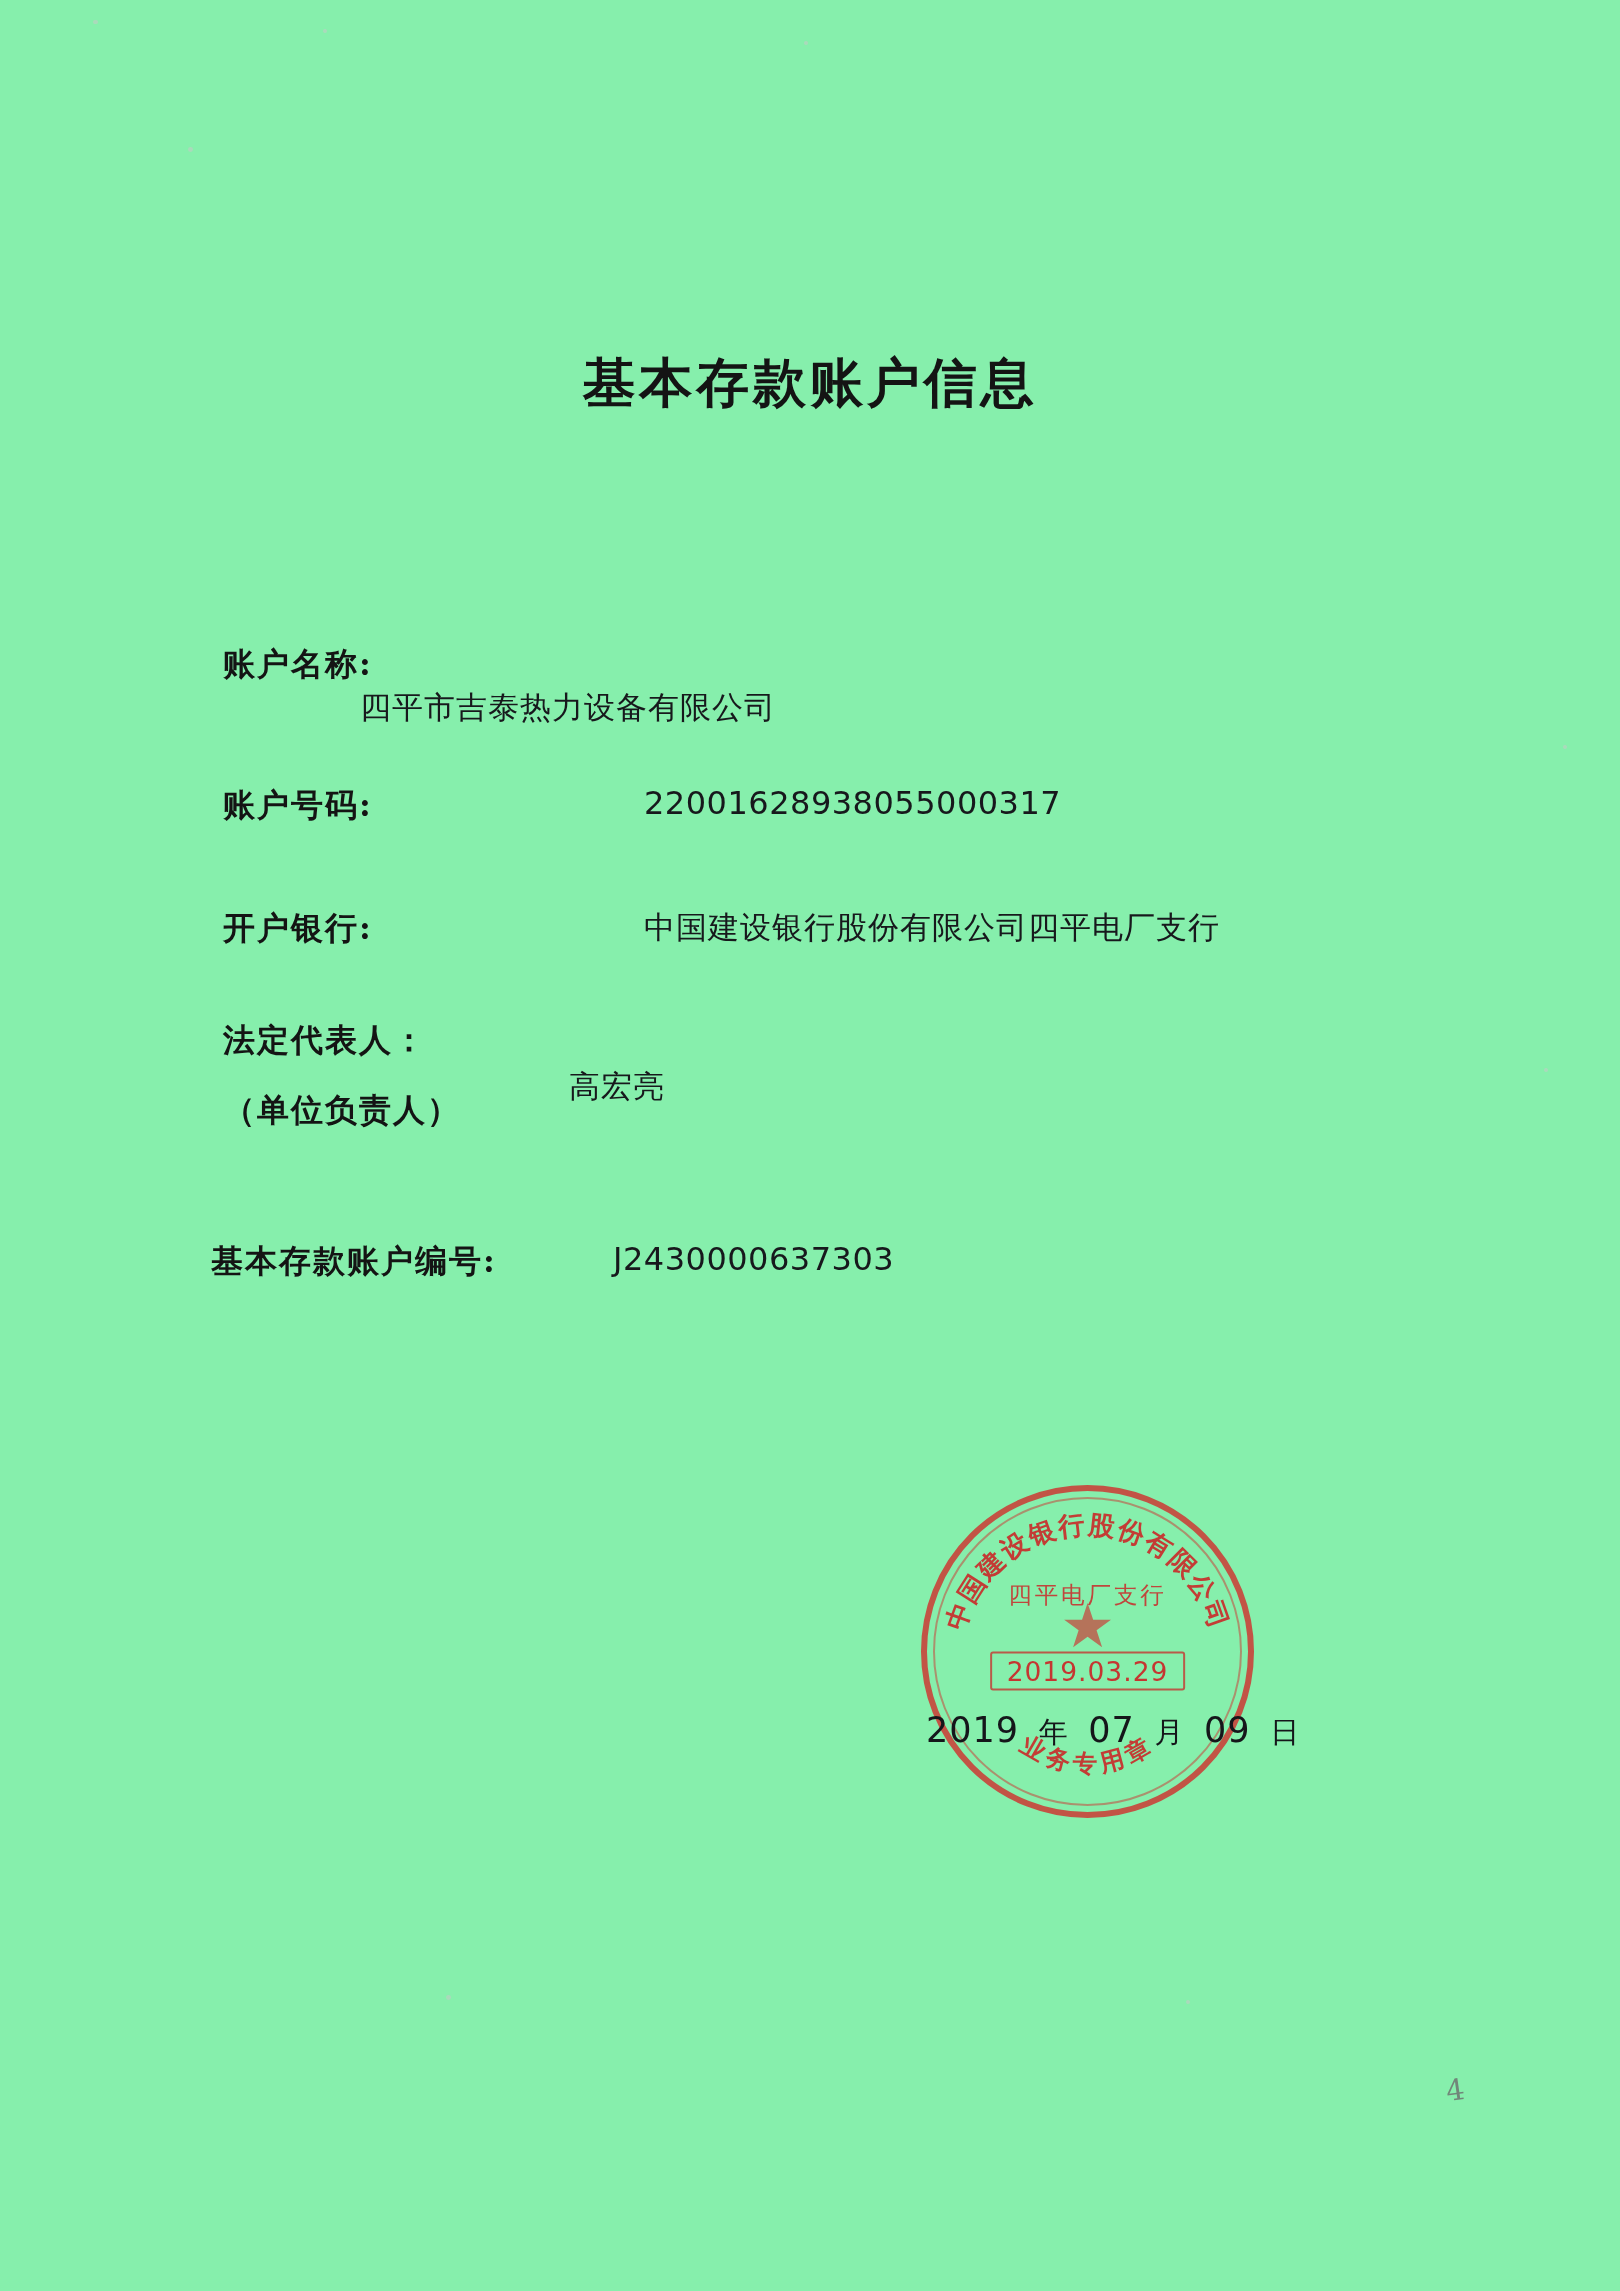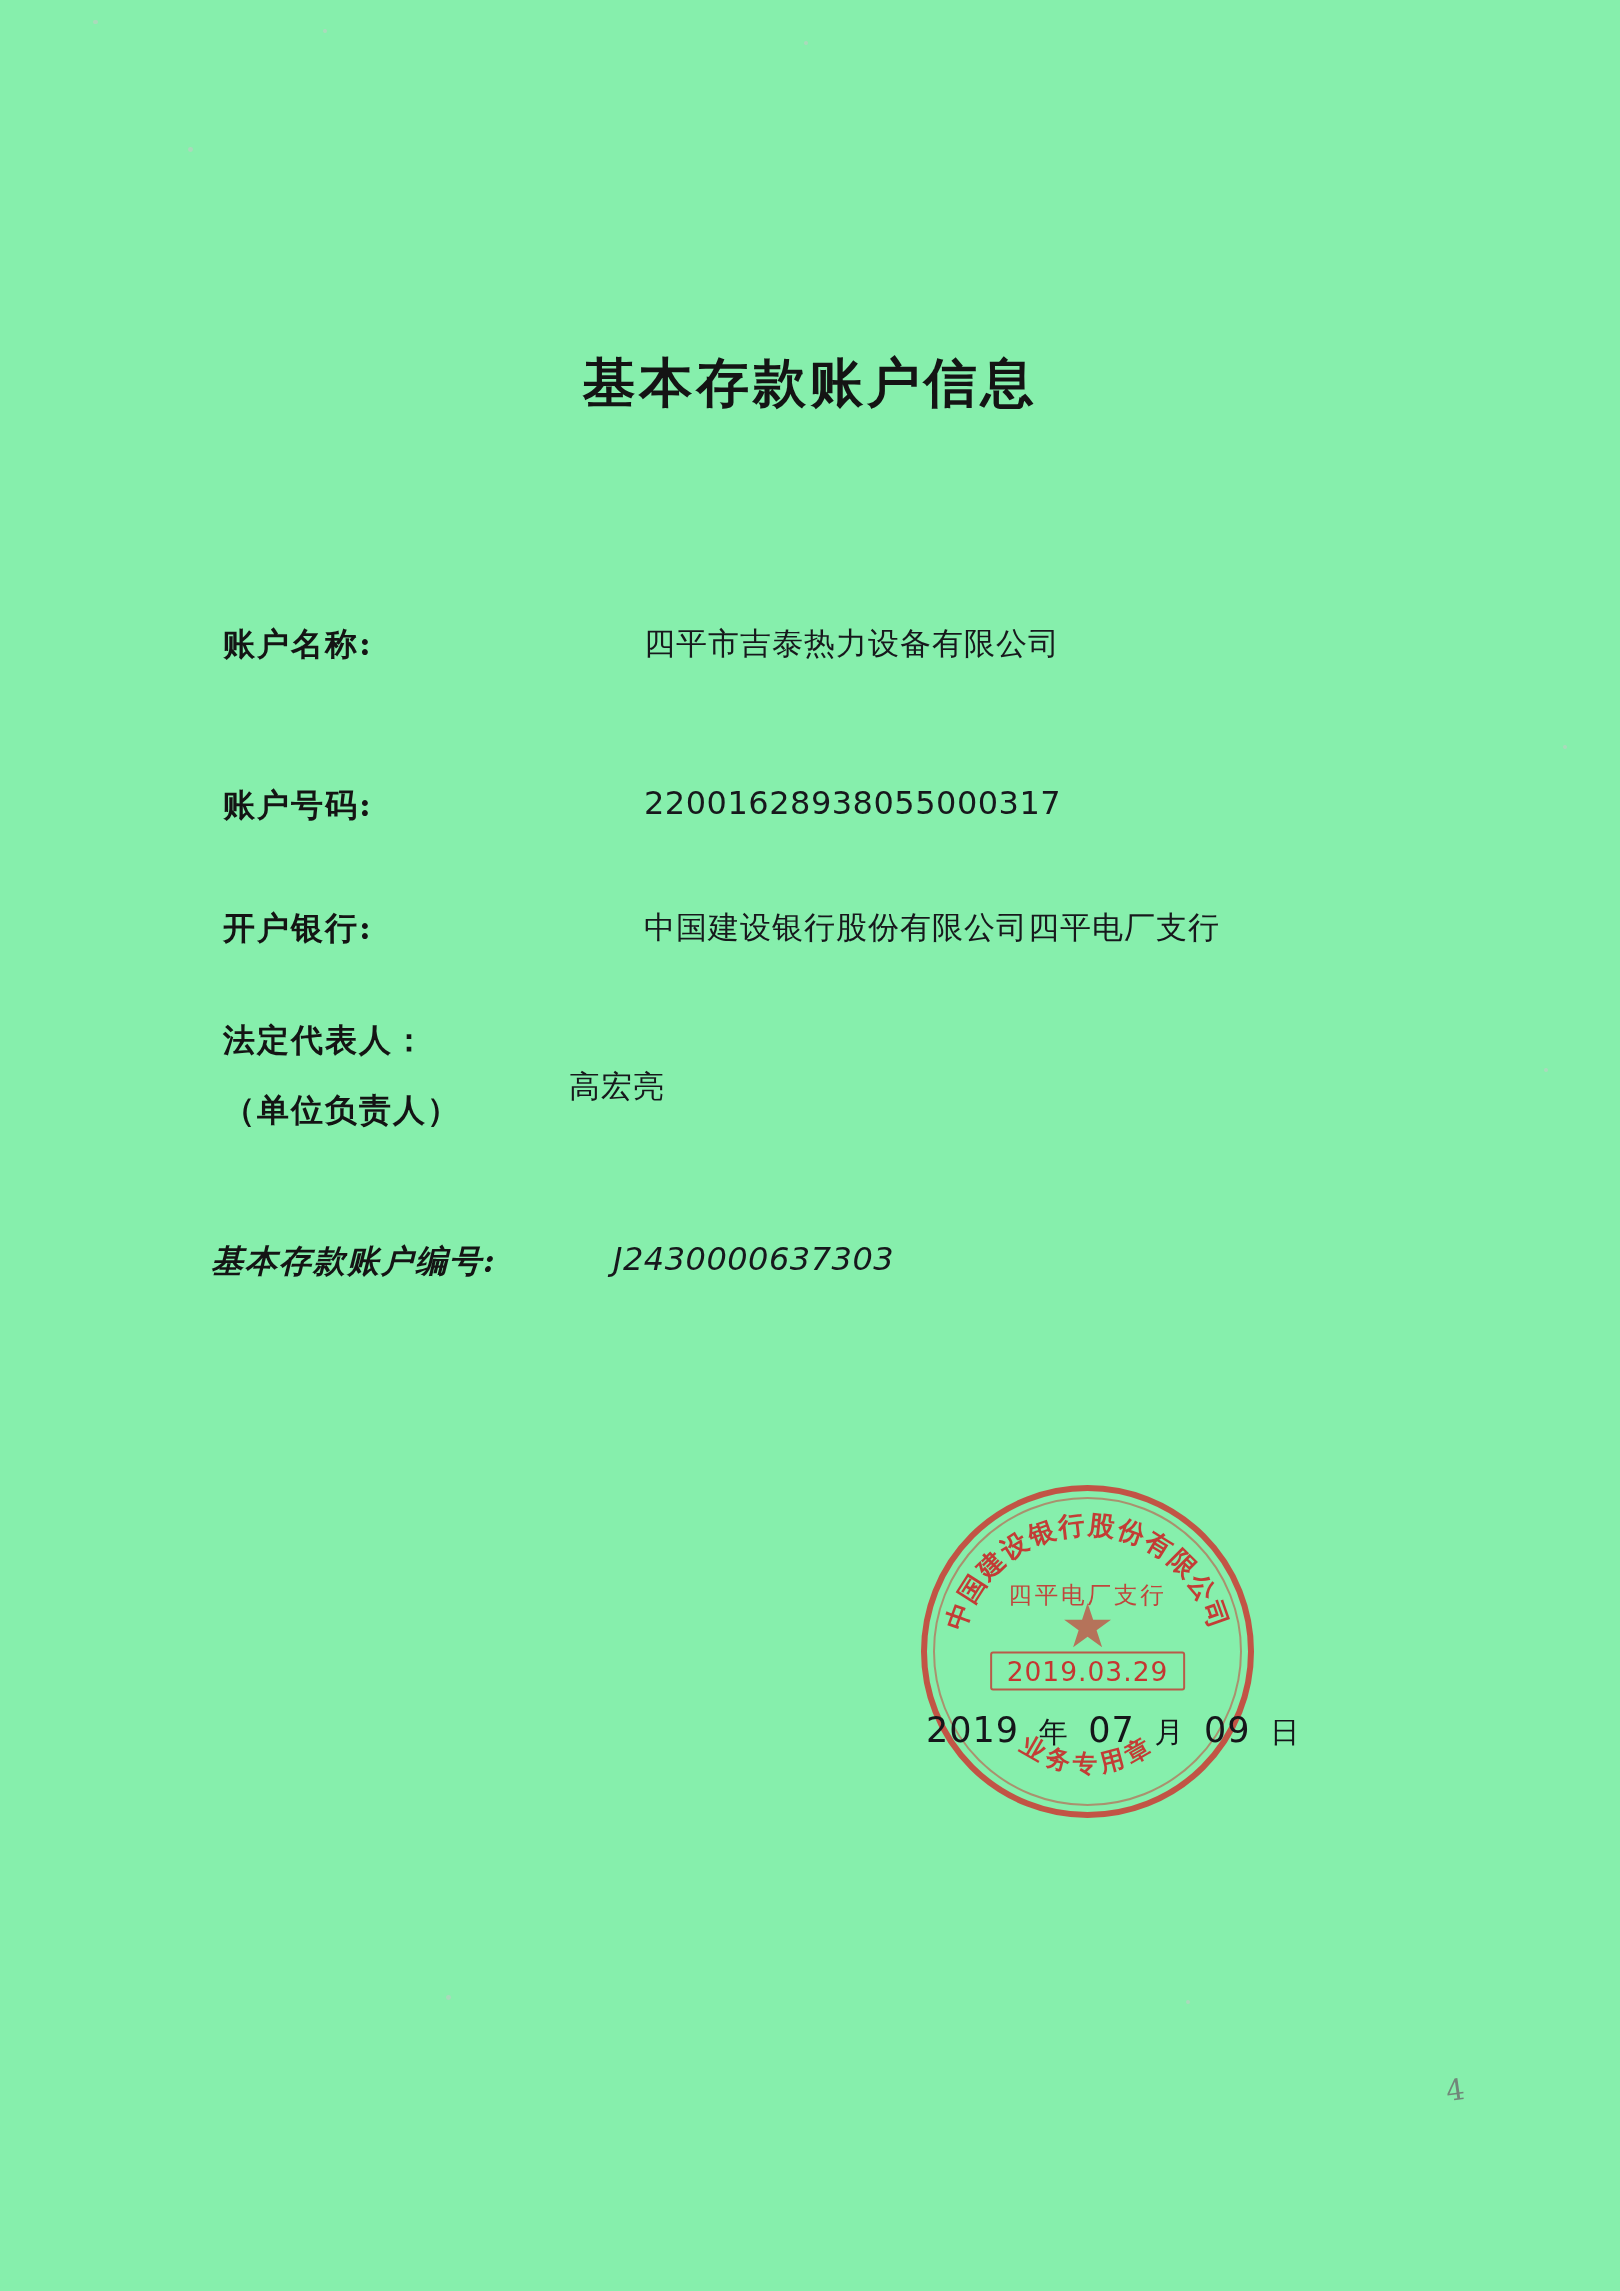--- a/index.html
+++ b/index.html
@@ -63,38 +63,38 @@
     color: #17181c;
     white-space: nowrap;
   }
   .field .value.num {
     font-family: "DejaVu Sans", "Liberation Sans", sans-serif;
     font-size: 32px;
     letter-spacing: 0.5px;
   }
 
   
-  #field-account-name { top: 623px; left: 223px; }
+  #field-account-name { top: 643px; left: 223px; flex-direction: column; }
   #field-account-name .label { width: 284px; }
   #field-account-name .value { margin-left: 137px; }
 
   #field-account-number { top: 784px; left: 223px; }
   #field-account-number .label { width: 284px; }
   #field-account-number .value { margin-left: 137px; }
 
   #field-bank { top: 907px; left: 223px; }
   #field-bank .label { width: 284px; }
   #field-bank .value { margin-left: 137px; }
 
   #field-legal-rep { top: 1019px; left: 223px; }
   #field-legal-rep .label-stack { width: 284px; }
   #field-legal-rep .label-line2 { margin-top: 25.5px; }
   #field-legal-rep .value { margin-left: 62px; margin-top: 47px; }
 
-  #field-account-code { top: 1240px; left: 211px; font-style: italic; }
+  #field-account-code { top: 1240px; left: 211px; }
   #field-account-code .label { width: 348px; }
   #field-account-code .value { margin-left: 54px; }
 
   
   .date-line {
     position: absolute;
     top: 1710px;
     left: 926px;
     display: flex;
     align-items: baseline;

